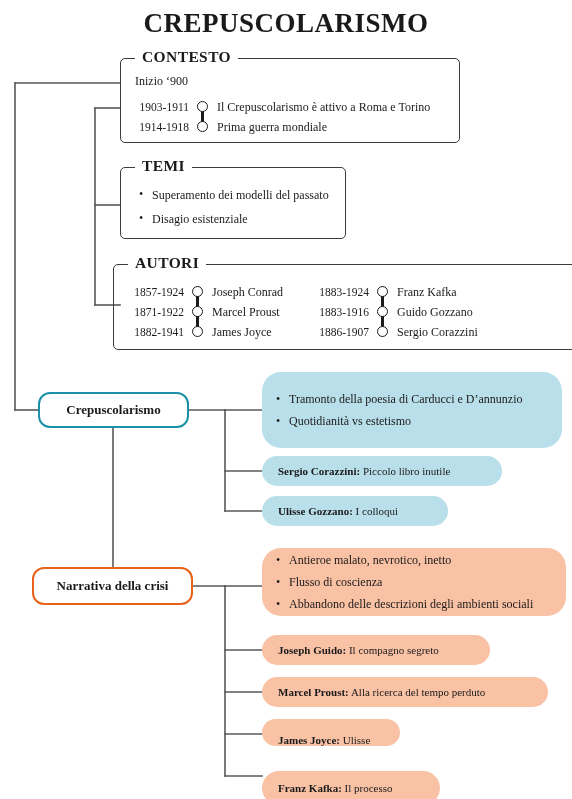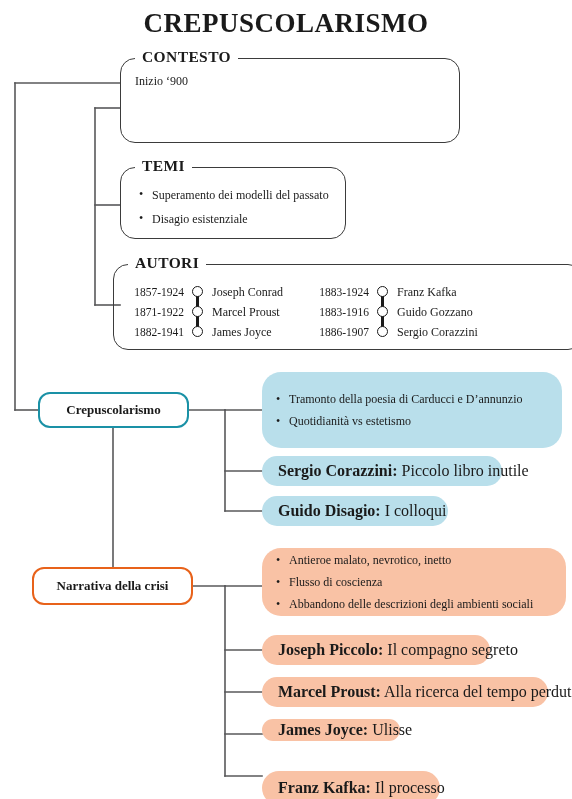--- a/index.html
+++ b/index.html
@@ -36,21 +36,21 @@
     top: 0;
     width: 572px;
     height: 799px;
     pointer-events: none;
   }
 
   
   .fieldset {
     position: absolute;
     border: 1.3px solid #3b3b3b;
-    border-radius: 15px;
+    border-radius: 5px;
     box-sizing: border-box;
     background: transparent;
   }
   .fieldset-legend {
     position: absolute;
     top: -11px;
     left: 14px;
     background: #ffffff;
     padding: 0 7px;
     font-size: 15.5px;
@@ -194,21 +194,21 @@
   }
   .cb-list li::before {
     content: "\2022";
     position: absolute;
     left: 0;
     top: 0;
     font-size: 12px;
   }
   .cb-single {
     padding: 0 16px;
-    font-size: 16px;
+    font-size: 11px;
     white-space: nowrap;
   }
   .cb-single .author {
     font-weight: bold;
   }
 </style>
 </head>
 <body>
 
 <div id="page-title">CREPUSCOLARISMO</div>
@@ -239,20 +239,37 @@
     <path d="M225,650 L262,650"></path>
     <path d="M225,692 L262,692"></path>
     <path d="M225,734 L262,734"></path>
     <path d="M225,776 L262,776"></path>
   </g>
 </svg>
 
 <div class="fieldset" id="fs-contesto" style="left:120px; top:58px; width:340px; height:85px;">
   <span class="fieldset-legend">CONTESTO</span>
   <div class="plain-row" style="left:14px; top:15px;">Inizio ‘900</div>
+  <div class="tl-col" style="left:6px; top:38px;">
+    <div class="tl-row">
+      <span class="tl-date">1903-1911</span>
+      <span class="tl-marker">
+        <span class="tl-bar"></span>
+        <span class="tl-dot"></span>
+      </span>
+      <span class="tl-label">Il Crepuscolarismo è attivo a Roma e Torino</span>
+    </div>
+    <div class="tl-row">
+      <span class="tl-date">1914-1918</span>
+      <span class="tl-marker">
+        <span class="tl-dot"></span>
+      </span>
+      <span class="tl-label">Prima guerra mondiale</span>
+    </div>
+  </div>
 </div>
 
 <div class="fieldset" id="fs-temi" style="left:120px; top:167px; width:226px; height:72px;">
   <span class="fieldset-legend">TEMI</span>
   <ul class="fs-bullets" style="left:14px; top:16px;">
     <li>Superamento dei modelli del passato</li>
     <li>Disagio esistenziale</li>
   </ul>
 </div>
 
@@ -325,52 +342,52 @@
 
 <div class="content-box blue" style="left:262px; top:456px; width:240px; height:30px;">
   <span class="cb-single">
     <span class="author">Sergio Corazzini:</span>
     <span>Piccolo libro inutile</span>
   </span>
 </div>
 
 <div class="content-box blue" style="left:262px; top:496px; width:186px; height:30px;">
   <span class="cb-single">
-    <span class="author">Guido Disagio:</span>
+    <span class="author">Ulisse Gozzano:</span>
     <span>I colloqui</span>
   </span>
 </div>
 
 <div class="root-node" id="node-narrativa">
   <span>Narrativa della crisi</span>
 </div>
 
 <div class="content-box orange" style="left:262px; top:548px; width:304px; height:68px;">
   <ul class="cb-list">
     <li>Antieroe malato, nevrotico, inetto</li>
     <li>Flusso di coscienza</li>
     <li>Abbandono delle descrizioni degli ambienti sociali</li>
   </ul>
 </div>
 
 <div class="content-box orange" style="left:262px; top:635px; width:228px; height:30px;">
   <span class="cb-single">
-    <span class="author">Joseph Piccolo:</span>
+    <span class="author">Joseph Guido:</span>
     <span>Il compagno segreto</span>
   </span>
 </div>
 
 <div class="content-box orange" style="left:262px; top:677px; width:286px; height:30px;">
   <span class="cb-single">
     <span class="author">Marcel Proust:</span>
     <span>Alla ricerca del tempo perduto</span>
   </span>
 </div>
 
-<div class="content-box orange" style="left:262px; top:719px; width:138px; height:22px;">
+<div class="content-box orange" style="left:262px; top:719px; width:138px; height:27px;align-items:flex-end;">
   <span class="cb-single">
     <span class="author">James Joyce:</span>
     <span>Ulisse</span>
   </span>
 </div>
 
 <div class="content-box orange" style="left:262px; top:771px; width:178px; height:34px;">
   <span class="cb-single">
     <span class="author">Franz Kafka:</span>
     <span>Il processo</span>

